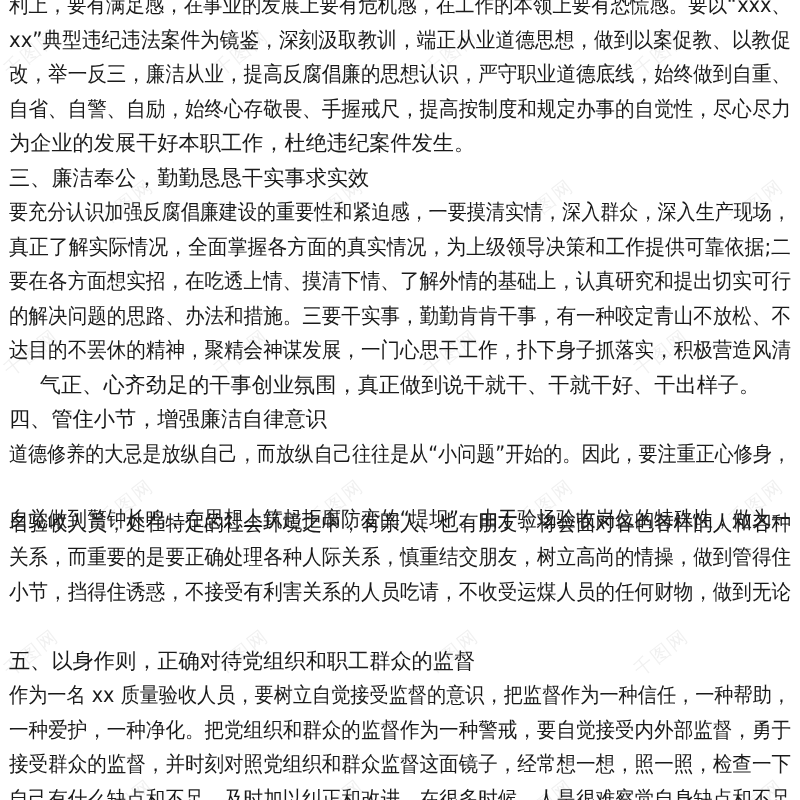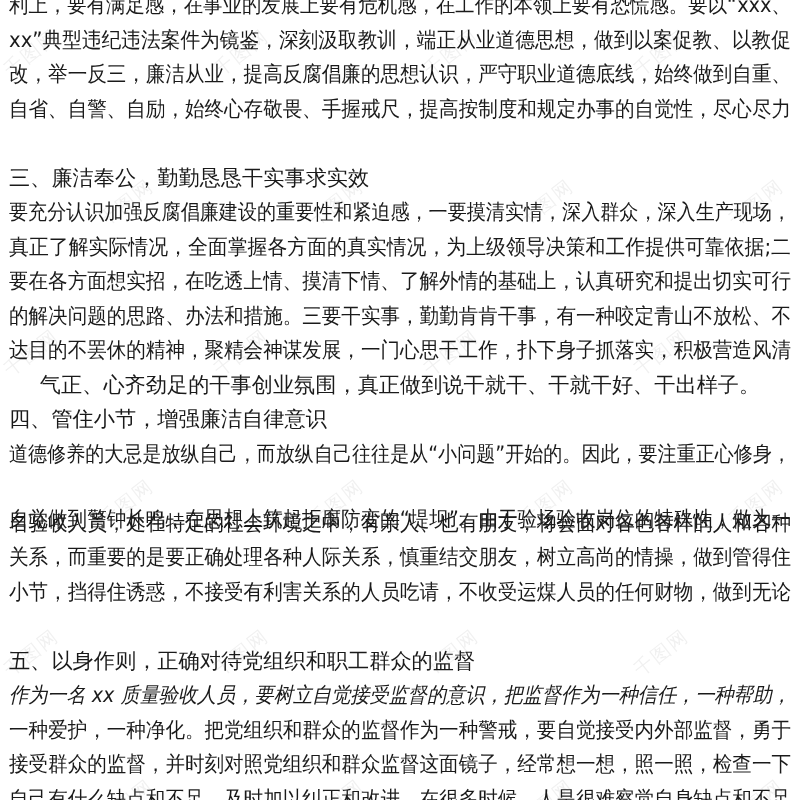--- a/index.html
+++ b/index.html
@@ -107,33 +107,34 @@
       <div class="watermark-mark" style="left: 305px; top: 790px; opacity: 0.055;">千图网</div>
       <div class="watermark-mark" style="left: 515px; top: 790px; opacity: 0.055;">千图网</div>
       <div class="watermark-mark" style="left: 725px; top: 790px; opacity: 0.055;">千图网</div>
     </div>
 
   <div id="text-layer">
       <div class="doc-line" style="top: -12px;"><span class="fit" style="transform: scaleX(0.915993);">利上，要有满足感，在事业的发展上要有危机感，在工作的本领上要有恐慌感。要以“xxx、</span></div>
       <div class="doc-line" style="top: 22.5px;"><span class="fit" style="transform: scaleX(0.929638);">xx”典型违纪违法案件为镜鉴，深刻汲取教训，端正从业道德思想，做到以案促教、以教促</span></div>
       <div class="doc-line" style="top: 57px;"><span class="fit" style="transform: scaleX(0.922714);">改，举一反三，廉洁从业，提高反腐倡廉的思想认识，严守职业道德底线，始终做到自重、</span></div>
       <div class="doc-line" style="top: 91.5px;"><span class="fit" style="transform: scaleX(0.922714);">自省、自警、自励，始终心存敬畏、手握戒尺，提高按制度和规定办事的自觉性，尽心尽力</span></div>
+      <div class="doc-line" style="top: 126px;"><span class="fit">为企业的发展干好本职工作，杜绝违纪案件发生。</span></div>
       <div class="doc-line heading" style="top: 160.5px;"><span class="fit">三、廉洁奉公，勤勤恳恳干实事求实效</span></div>
       <div class="doc-line" style="top: 195px;"><span class="fit" style="transform: scaleX(0.900209);">要充分认识加强反腐倡廉建设的重要性和紧迫感，一要摸清实情，深入群众，深入生产现场，</span></div>
       <div class="doc-line" style="top: 229.5px;"><span class="fit" style="transform: scaleX(0.938265);">真正了解实际情况，全面掌握各方面的真实情况，为上级领导决策和工作提供可靠依据;二</span></div>
       <div class="doc-line" style="top: 264px;"><span class="fit" style="transform: scaleX(0.922714);">要在各方面想实招，在吃透上情、摸清下情、了解外情的基础上，认真研究和提出切实可行</span></div>
       <div class="doc-line" style="top: 298.5px;"><span class="fit" style="transform: scaleX(0.922714);">的解决问题的思路、办法和措施。三要干实事，勤勤肯肯干事，有一种咬定青山不放松、不</span></div>
       <div class="doc-line" style="top: 333px;"><span class="fit" style="transform: scaleX(0.922714);">达目的不罢休的精神，聚精会神谋发展，一门心思干工作，扑下身子抓落实，积极营造风清</span></div>
       <div class="doc-line" style="top: 367.5px; text-align: center;"><span class="fit">气正、心齐劲足的干事创业氛围，真正做到说干就干、干就干好、干出样子。</span></div>
       <div class="doc-line heading" style="top: 402px;"><span class="fit">四、管住小节，增强廉洁自律意识</span></div>
       <div class="doc-line" style="top: 436.5px;"><span class="fit" style="transform: scaleX(0.899416);">道德修养的大忌是放纵自己，而放纵自己往往是从“小问题”开始的。因此，要注重正心修身，</span></div>
       <div class="doc-line" style="top: 471px; margin-top: 31px;"><span class="fit" style="transform: scaleX(0.921881);">自觉做到警钟长鸣，在思想上筑起拒腐防变的“堤坝”。由于验场验收岗位的特殊性，做为一</span></div>
       <div class="doc-line" style="top: 505.5px;"><span class="fit" style="transform: scaleX(0.922714);">名验收人员，处在特定的社会环境之中，有亲人、也有朋友，将会面对各色各样的人和各种</span></div>
       <div class="doc-line" style="top: 540px;"><span class="fit" style="transform: scaleX(0.922714);">关系，而重要的是要正确处理各种人际关系，慎重结交朋友，树立高尚的情操，做到管得住</span></div>
       <div class="doc-line" style="top: 574.5px;"><span class="fit" style="transform: scaleX(0.922714);">小节，挡得住诱惑，不接受有利害关系的人员吃请，不收受运煤人员的任何财物，做到无论</span></div>
       <div class="doc-line heading" style="top: 643.5px;"><span class="fit">五、以身作则，正确对待党组织和职工群众的监督</span></div>
-      <div class="doc-line" style="top: 678px; font-style: italic;"><span class="fit" style="transform: scaleX(0.904177);">作为一名 xx 质量验收人员，要树立自觉接受监督的意识，把监督作为一种信任，一种帮助，</span></div>
+      <div class="doc-line" style="top: 678px;"><span class="fit" style="transform: scaleX(0.904177);">作为一名 xx 质量验收人员，要树立自觉接受监督的意识，把监督作为一种信任，一种帮助，</span></div>
       <div class="doc-line" style="top: 712.5px;"><span class="fit" style="transform: scaleX(0.922714);">一种爱护，一种净化。把党组织和群众的监督作为一种警戒，要自觉接受内外部监督，勇于</span></div>
       <div class="doc-line" style="top: 747px; font-family: Liberation Serif, serif;"><span class="fit" style="transform: scaleX(0.922714);">接受群众的监督，并时刻对照党组织和群众监督这面镜子，经常想一想，照一照，检查一下</span></div>
       <div class="doc-line" style="top: 781.5px;"><span class="fit" style="transform: scaleX(0.922714);">自己有什么缺点和不足，及时加以纠正和改进。在很多时候，人是很难察觉自身缺点和不足</span></div>
     </div>
 
 </div>
 
 </body></html>

